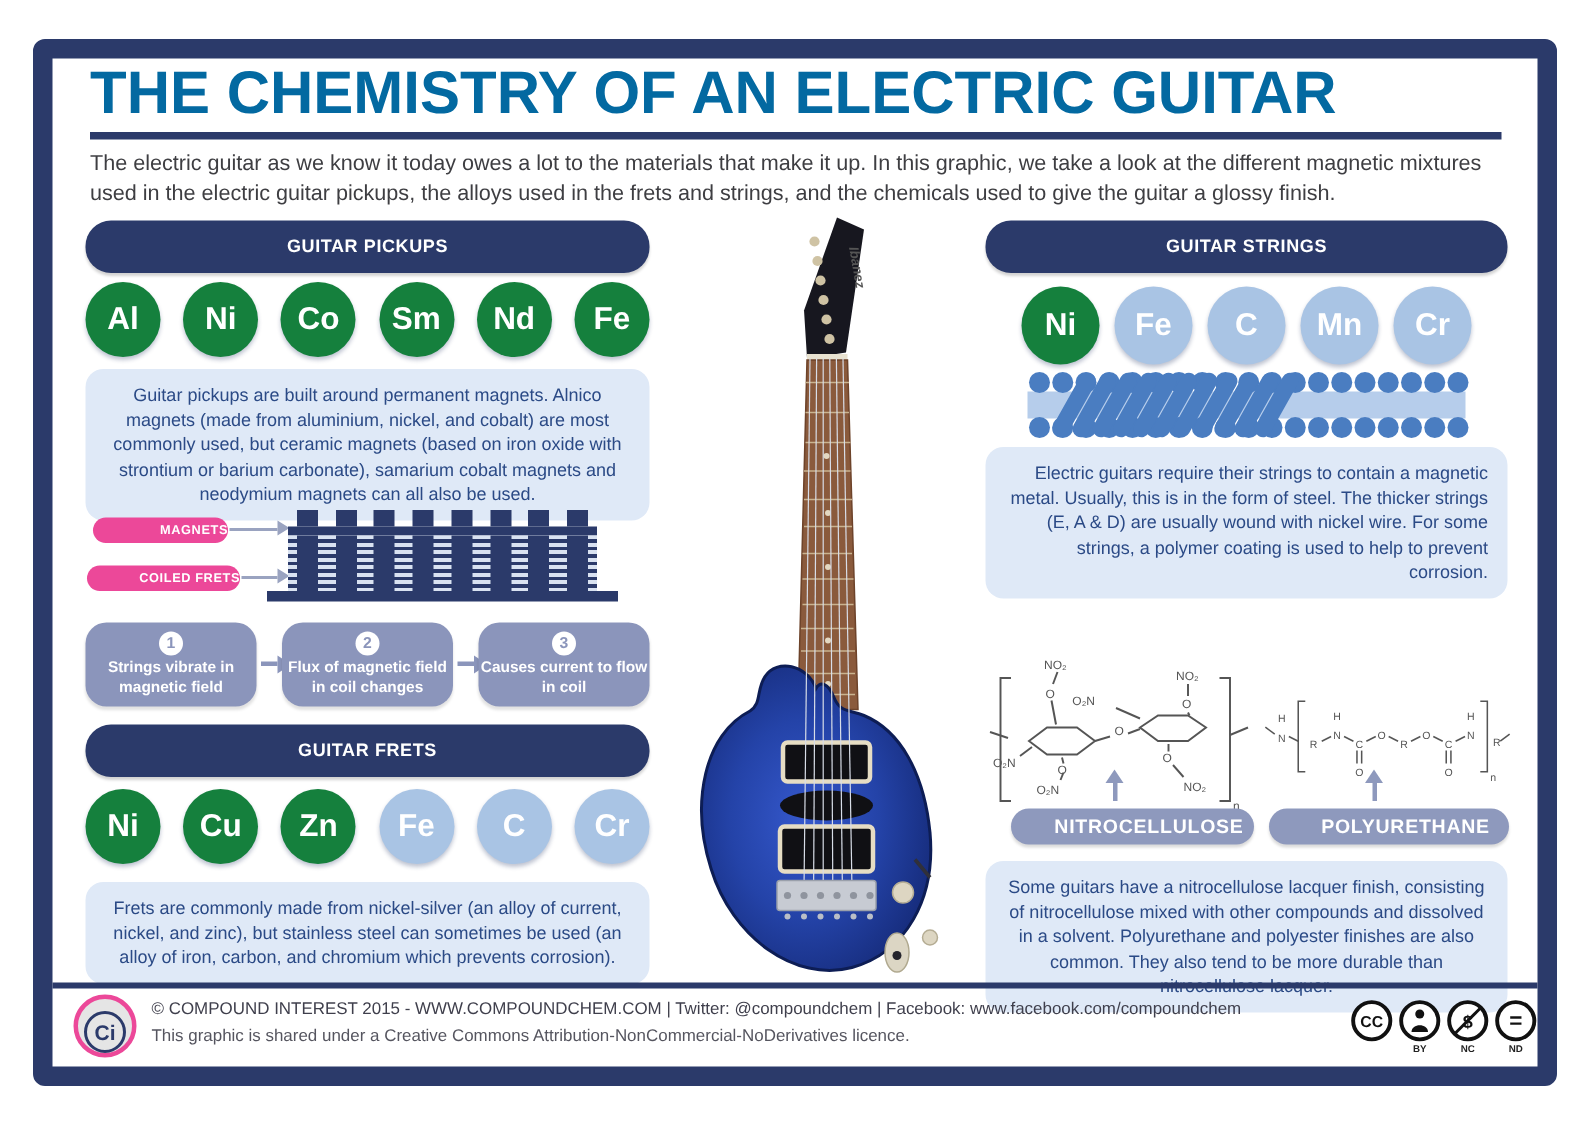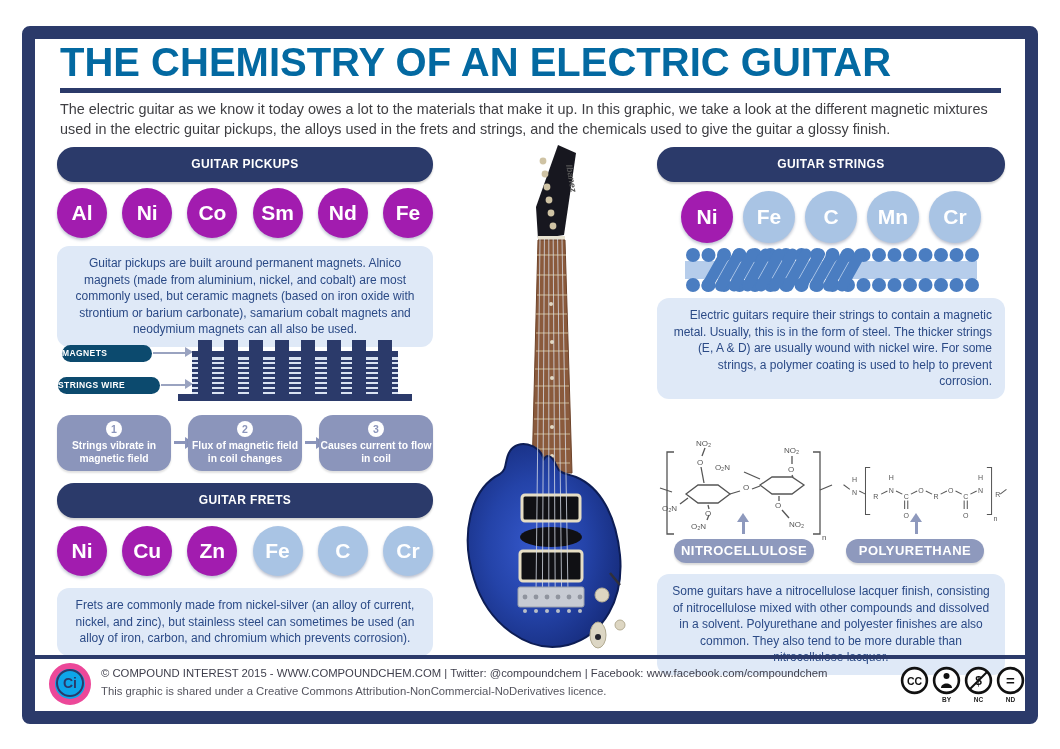--- a/index.html
+++ b/index.html
@@ -7,51 +7,51 @@
   .frame{position:absolute;left:22px;top:26px;width:1016px;height:698px;border:13px solid #2b3a6a;border-radius:8px;box-sizing:border-box;}
 
   .title{position:absolute;left:60px;top:40px;width:941px;font-size:40px;font-weight:bold;letter-spacing:0px;color:#0369a1;white-space:nowrap;transform:scaleX(1.0);transform-origin:left;}
   .title-rule{position:absolute;left:60px;top:88px;width:941px;height:5px;background:#2b3a6a;}
   .intro{position:absolute;left:60px;top:99px;width:941px;font-size:14.4px;line-height:1.42;color:#3e3e42;margin:0;}
 
   .pill{position:absolute;background:#2b3a6a;color:#fff;font-weight:bold;text-align:center;border-radius:17px;font-size:12px;letter-spacing:.4px;line-height:35px;height:35px;box-shadow:0 2px 2px rgba(0,0,0,.18);}
   .els{position:absolute;display:flex;justify-content:space-between;}
   .el{width:50px;height:50px;border-radius:50%;color:#fff;font-weight:bold;font-size:21px;display:flex;align-items:center;justify-content:center;box-shadow:0 2px 3px rgba(20,40,90,.28);}
   .els-strings .el{width:52px;height:52px;}
-  .el.dark{background:#a21caf;}
+  .el.dark{background:#15803d;}
   .el.light{background:#a9c4e4;}
   .desc{position:absolute;background:#dfe9f7;border-radius:12px;color:#2b4a86;font-size:12px;line-height:1.38;text-align:center;padding:9px 13px;box-sizing:border-box;margin:0;}
 
-  .mini-pill{position:absolute;background:#0c4a6e;color:#fff;font-weight:bold;text-align:left;border-radius:9px;font-size:8.5px;line-height:17px;height:17px;letter-spacing:.4px;}
+  .mini-pill{position:absolute;background:#ec4899;color:#fff;font-weight:bold;text-align:right;border-radius:9px;font-size:8.5px;line-height:17px;height:17px;letter-spacing:.4px;}
   .h-arrow{position:absolute;height:0;border-top:2.5px solid #9aa3c0;}
   .h-arrow::after{content:"";position:absolute;right:-8px;top:-7px;border-left:8px solid #9aa3c0;border-top:5.5px solid transparent;border-bottom:5.5px solid transparent;}
 
   .coil{position:absolute;left:192px;top:340px;width:206px;height:62px;}
   .coil .tabs{position:absolute;left:6px;right:6px;top:0;height:11px;display:flex;justify-content:space-between;}
   .coil .tab{width:14px;height:11px;background:#2b3a6a;}
   .coil .topbar{position:absolute;left:0;top:11px;width:100%;height:6px;background:#2b3a6a;}
   .coil .stripes{position:absolute;left:0;top:17px;width:100%;height:37px;background:repeating-linear-gradient(to bottom,#d9e2f1 0 2.5px,#2b3a6a 2.5px 5px);}
   .coil .cols{position:absolute;left:6px;right:6px;top:17px;height:37px;display:flex;justify-content:space-between;}
   .coil .col{width:14px;background:#2b3a6a;}
   .coil .base{position:absolute;left:-14px;top:54px;width:234px;height:7px;background:#2b3a6a;}
 
   .step{position:absolute;width:114px;height:56px;background:#8b95bb;border-radius:14px;color:#fff;text-align:center;font-size:10.3px;font-weight:bold;line-height:1.25;padding-top:6px;box-sizing:border-box;box-shadow:0 2px 2px rgba(0,0,0,.12);}
   .step-num{width:16px;height:16px;border-radius:50%;background:#fff;color:#8b95bb;font-size:10.5px;font-weight:bold;line-height:16px;margin:0 auto 3px;}
   .step-arrow{position:absolute;height:0;border-top:3px solid #8b95bb;}
   .step-arrow::after{content:"";position:absolute;right:-9px;top:-7.5px;border-left:9px solid #8b95bb;border-top:6px solid transparent;border-bottom:6px solid transparent;}
 
-  .label-pill{position:absolute;background:#8e99bd;color:#fff;font-weight:bold;text-align:center;border-radius:12px;font-size:13px;line-height:24px;height:24px;letter-spacing:.5px;box-shadow:0 2px 2px rgba(0,0,0,.15);}
+  .label-pill{position:absolute;background:#8e99bd;color:#fff;font-weight:bold;text-align:center;border-radius:12px;font-size:13px;line-height:24px;height:24px;letter-spacing:.5px;box-shadow:0 2px 2px rgba(0,0,0,.15);padding-left:22px;}
   .up-arrow{position:absolute;width:3px;height:13px;background:#8e99bd;}
   .up-arrow::before{content:"";position:absolute;left:-5px;top:-8px;border-bottom:9px solid #8e99bd;border-left:6.5px solid transparent;border-right:6.5px solid transparent;}
 
   .struct{position:absolute;}
   .struct text{font-family:"Liberation Sans",sans-serif;fill:#555;}
 
   .footer-rule{position:absolute;left:35px;top:655px;width:990px;height:3.5px;background:#2b3a6a;}
-  .ci-outer{position:absolute;left:49px;top:663px;width:42px;height:42px;border:6px solid #ec4899;border-radius:50%;box-sizing:border-box;display:flex;align-items:flex-start;justify-content:center;background:#0ea5e9;}
+  .ci-outer{position:absolute;left:49px;top:663px;width:42px;height:42px;border:3px solid #ec4899;border-radius:50%;box-sizing:border-box;display:flex;align-items:flex-end;justify-content:center;background:#e5e5e5;}
   .ci-inner{width:28px;height:28px;border:2px solid #2b3a6a;border-radius:50%;box-sizing:border-box;text-align:center;line-height:24px;font-weight:bold;font-size:14px;color:#2b3a6a;}
   .credit{position:absolute;left:101px;top:667px;width:795px;font-size:11.3px;color:#3f3f4c;}
   .licence{position:absolute;left:101px;top:685px;width:795px;font-size:11.3px;color:#55555f;}
   .cc-row{position:absolute;left:899px;top:666px;display:flex;gap:1px;}
   .cc-badge{display:flex;flex-direction:column;align-items:center;width:31px;}
   .cc-label{font-size:6.5px;font-weight:bold;color:#222;margin-top:1px;height:8px;}
 </style>
 </head>
 <body>
 
@@ -68,21 +68,21 @@
     <div class="el dark">Ni</div>
     <div class="el dark">Co</div>
     <div class="el dark">Sm</div>
     <div class="el dark">Nd</div>
     <div class="el dark">Fe</div>
   </div>
   <p class="desc" style="left:57px;top:246px;width:376px;">Guitar pickups are built around permanent magnets. Alnico magnets (made from aluminium, nickel, and cobalt) are most commonly used, but ceramic magnets (based on iron oxide with strontium or barium carbonate), samarium cobalt magnets and neodymium magnets can all also be used.</p>
 
   <div class="mini-pill" style="left:62px;top:345px;width:90px;">MAGNETS</div>
   <div class="h-arrow" style="left:153px;top:352px;width:32px;"></div>
-  <div class="mini-pill" style="left:58px;top:377px;width:102px;">STRINGS WIRE</div>
+  <div class="mini-pill" style="left:58px;top:377px;width:102px;">COILED FRETS</div>
   <div class="h-arrow" style="left:161px;top:384px;width:24px;"></div>
 
   <div class="coil">
     <div class="tabs">
       <div class="tab"></div>
         <div class="tab"></div>
         <div class="tab"></div>
         <div class="tab"></div>
         <div class="tab"></div>
         <div class="tab"></div>

